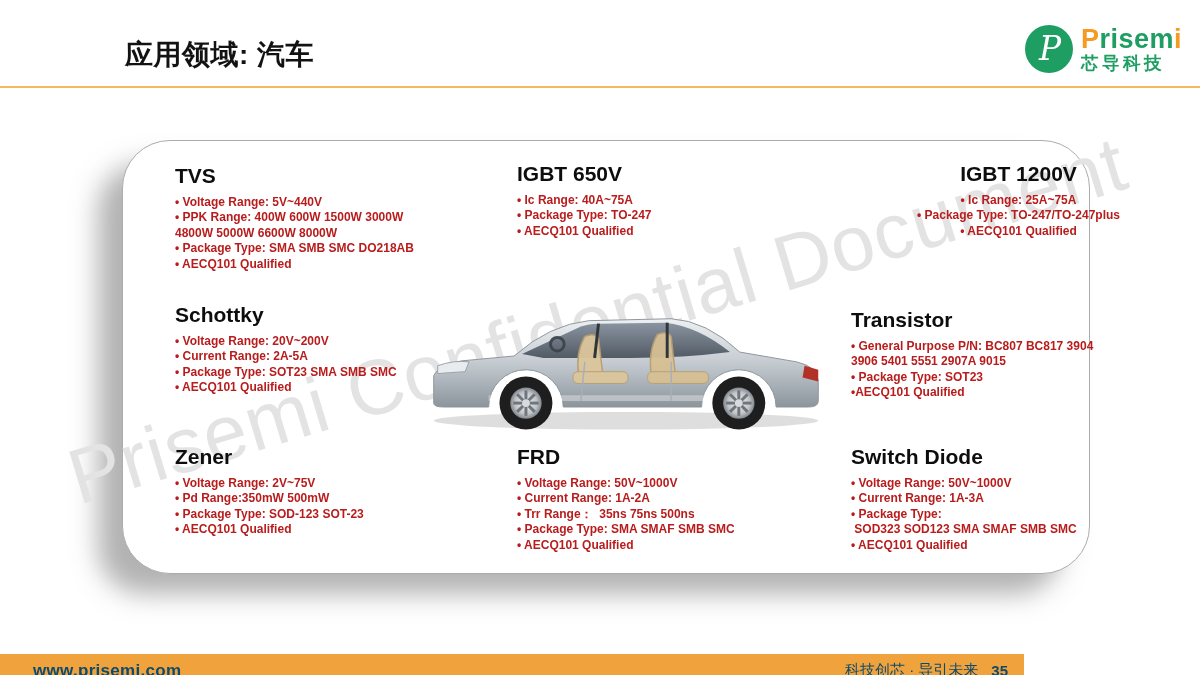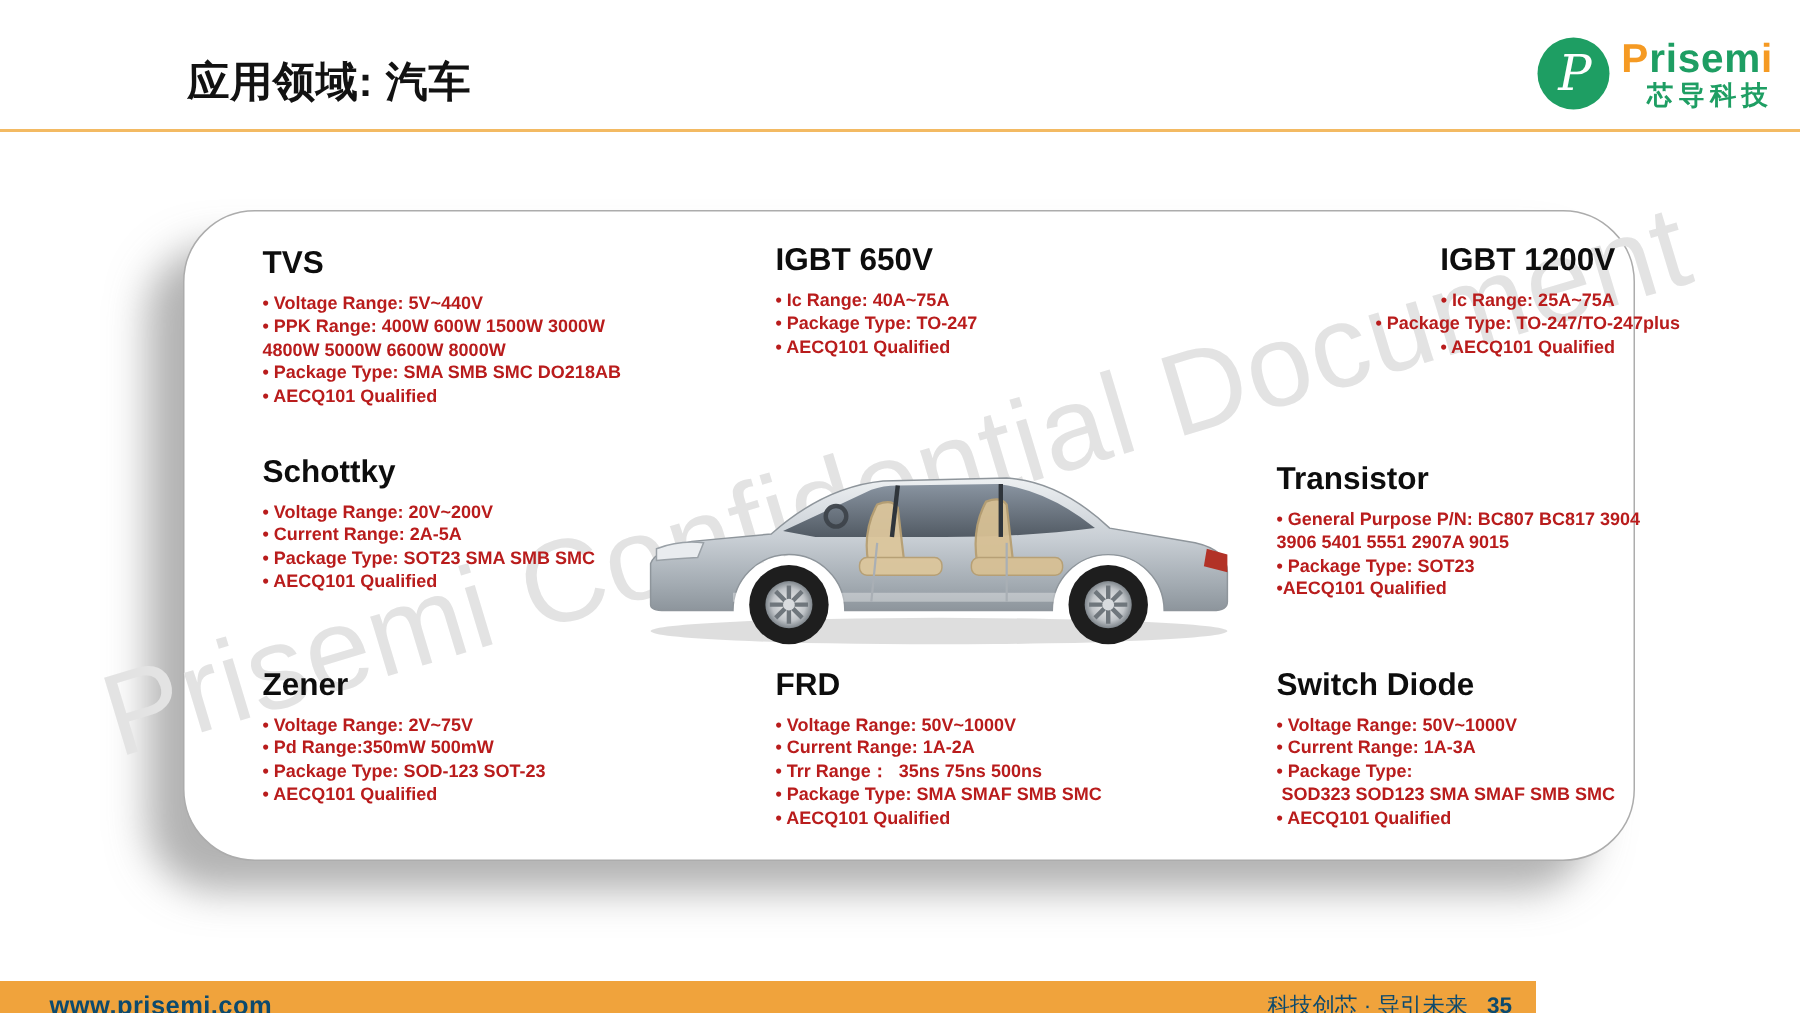--- a/index.html
+++ b/index.html
@@ -8,21 +8,21 @@
     font-family:"Liberation Sans",sans-serif;color:#111;margin-top:12px;
   }
   
   .page-title{
     position:absolute;left:125px;top:24px;font-size:28px;font-weight:bold;color:#121212;
     letter-spacing:.5px;
   }
   .header-divider{position:absolute;left:0;top:74px;width:1200px;height:2px;background:var(--divider);}
   .logo{position:absolute;right:18px;top:12px;display:flex;align-items:center;gap:7px;}
   .logo-mark{width:50px;height:50px;}
-  .logo-text{display:flex;flex-direction:column;line-height:1;text-align:right;}
+  .logo-text{display:flex;flex-direction:column;line-height:1;}
   .brand{font-size:27px;font-weight:bold;letter-spacing:.5px;}
   .brand .g{color:var(--green);} .brand .o{color:var(--orange);}
   .brand-cn{font-size:17.5px;font-weight:bold;color:var(--green);letter-spacing:3.5px;margin-top:2px;}
   
   .watermark{
     position:absolute;left:58px;top:424px;z-index:2;white-space:nowrap;pointer-events:none;
     font-size:78px;font-weight:500;letter-spacing:1px;color:#E3E3E3;
     transform:rotate(-16.8deg);transform-origin:0 0;
   }
   

